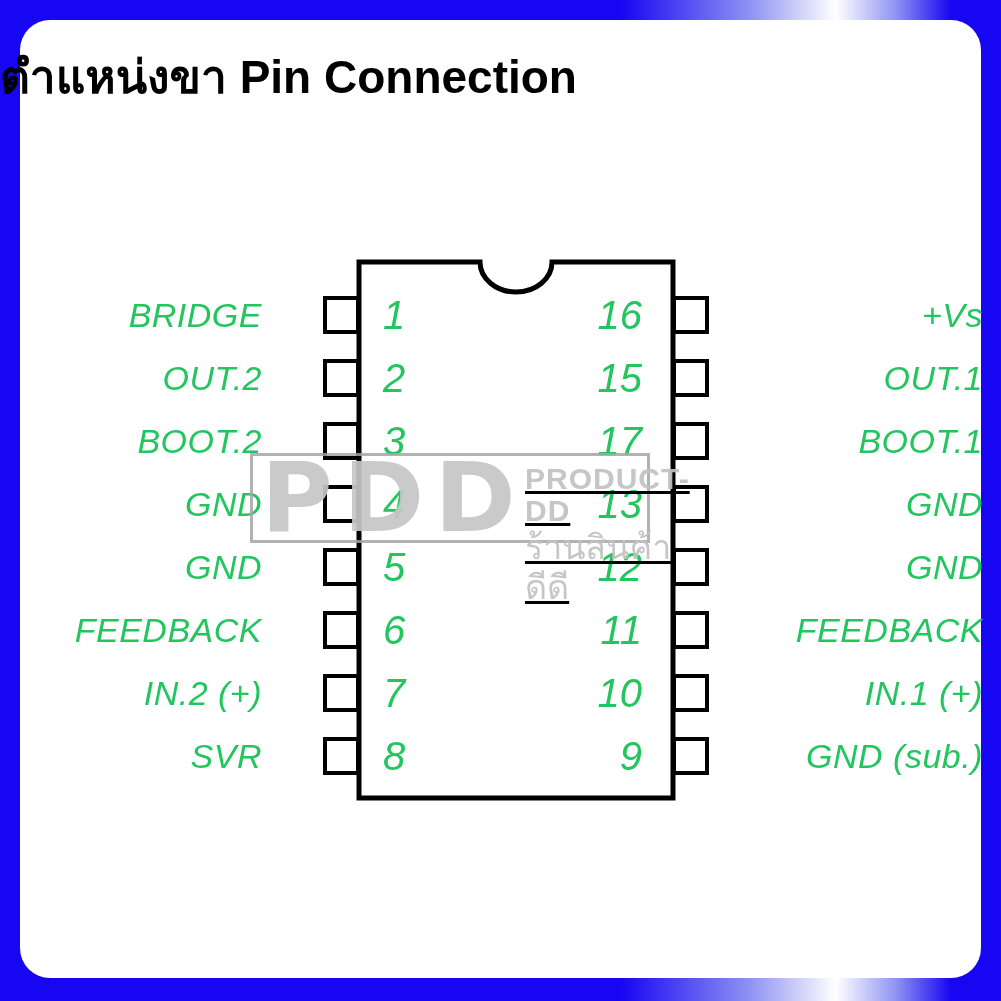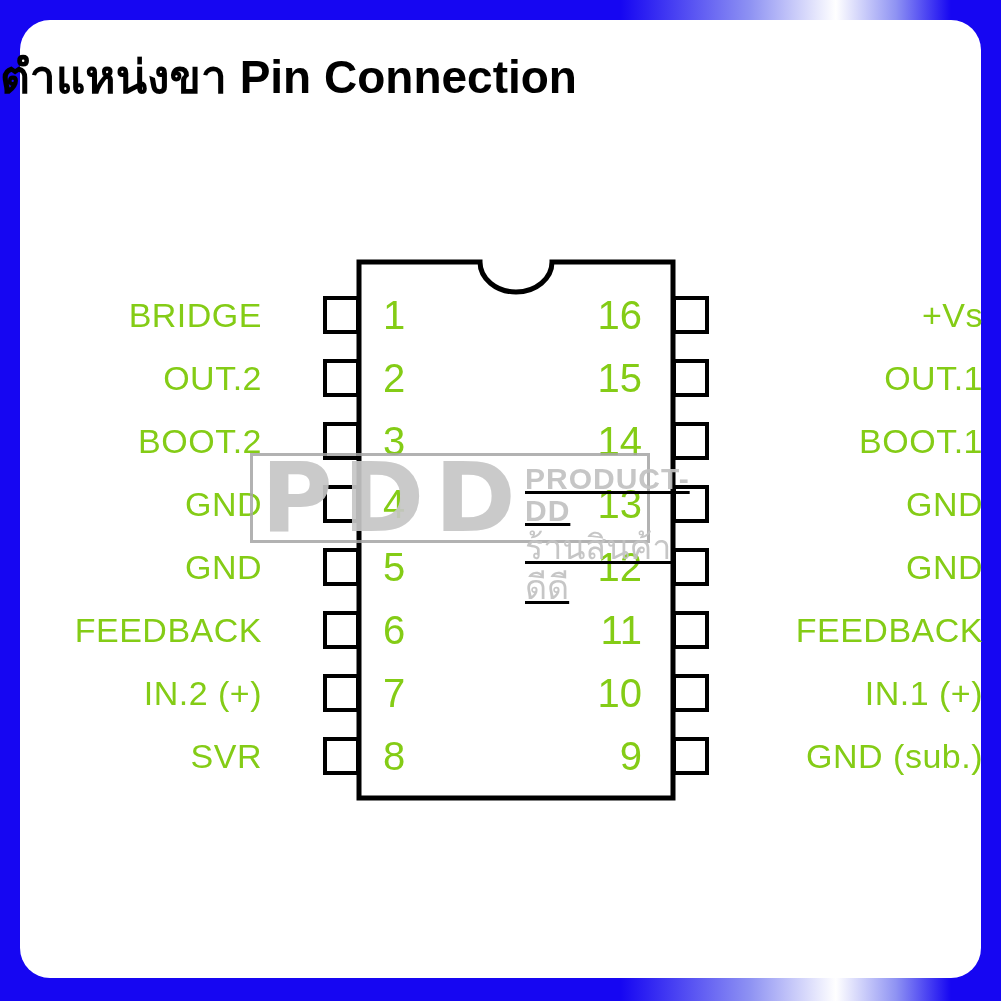--- a/index.html
+++ b/index.html
@@ -19,21 +19,21 @@
     background:#ffffff;border-radius:30px;z-index:1;
   }
   .title{
     position:absolute;left:0;top:40px;width:1001px;
     text-align:left;font-size:46px;font-weight:bold;color:#000;
     letter-spacing:0px;z-index:3;
   }
   
   .chip-svg{position:absolute;left:0;top:0;z-index:2;}
   
-  .row-cell{position:absolute;height:48px;line-height:48px;color:#84cc16;z-index:3;}
+  .row-cell{position:absolute;height:48px;line-height:48px;color:#22c55e;z-index:3;font-style:italic;}
   .plabel-l{left:30px;width:232px;text-align:right;font-size:34px;letter-spacing:0.5px;}
   .pnum-l{left:383px;width:90px;text-align:left;font-size:40px;}
   .pnum-r{left:552px;width:90px;text-align:right;font-size:40px;}
   .plabel-r{left:768px;width:215px;text-align:right;font-size:34px;letter-spacing:0.5px;}
   
   .watermark{
     position:absolute;left:250px;top:453px;width:400px;height:90px;
     border:3px solid rgba(165,165,165,0.85);box-sizing:border-box;
     z-index:4;pointer-events:none;
   }
@@ -100,21 +100,21 @@
   <div class="row-cell pnum-l" style="top:354px">2</div>
   <div class="row-cell pnum-l" style="top:417px">3</div>
   <div class="row-cell pnum-l" style="top:480px">4</div>
   <div class="row-cell pnum-l" style="top:543px">5</div>
   <div class="row-cell pnum-l" style="top:606px">6</div>
   <div class="row-cell pnum-l" style="top:669px">7</div>
   <div class="row-cell pnum-l" style="top:732px">8</div>
 
   <div class="row-cell pnum-r" style="top:291px">16</div>
   <div class="row-cell pnum-r" style="top:354px">15</div>
-  <div class="row-cell pnum-r" style="top:417px">14</div>
+  <div class="row-cell pnum-r" style="top:417px">17</div>
   <div class="row-cell pnum-r" style="top:480px">13</div>
   <div class="row-cell pnum-r" style="top:543px">12</div>
   <div class="row-cell pnum-r" style="top:606px">11</div>
   <div class="row-cell pnum-r" style="top:669px">10</div>
   <div class="row-cell pnum-r" style="top:732px">9</div>
 
   <div class="row-cell plabel-r" style="top:291px">+Vs</div>
   <div class="row-cell plabel-r" style="top:354px">OUT.1</div>
   <div class="row-cell plabel-r" style="top:417px">BOOT.1</div>
   <div class="row-cell plabel-r" style="top:480px">GND</div>

